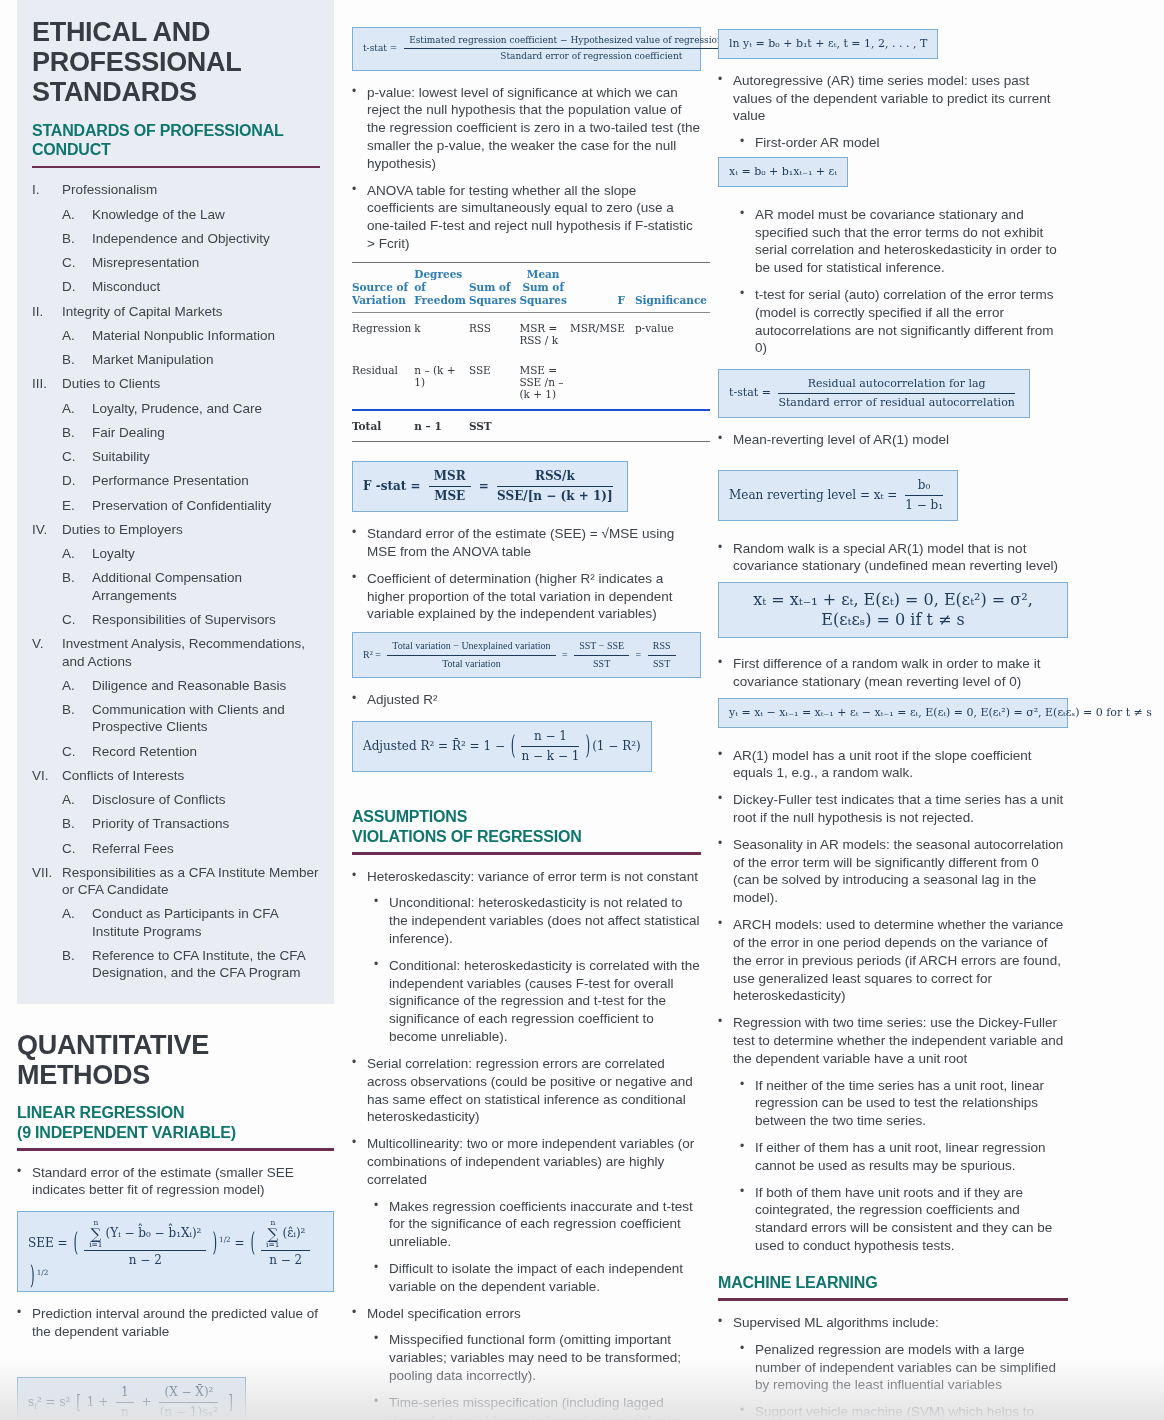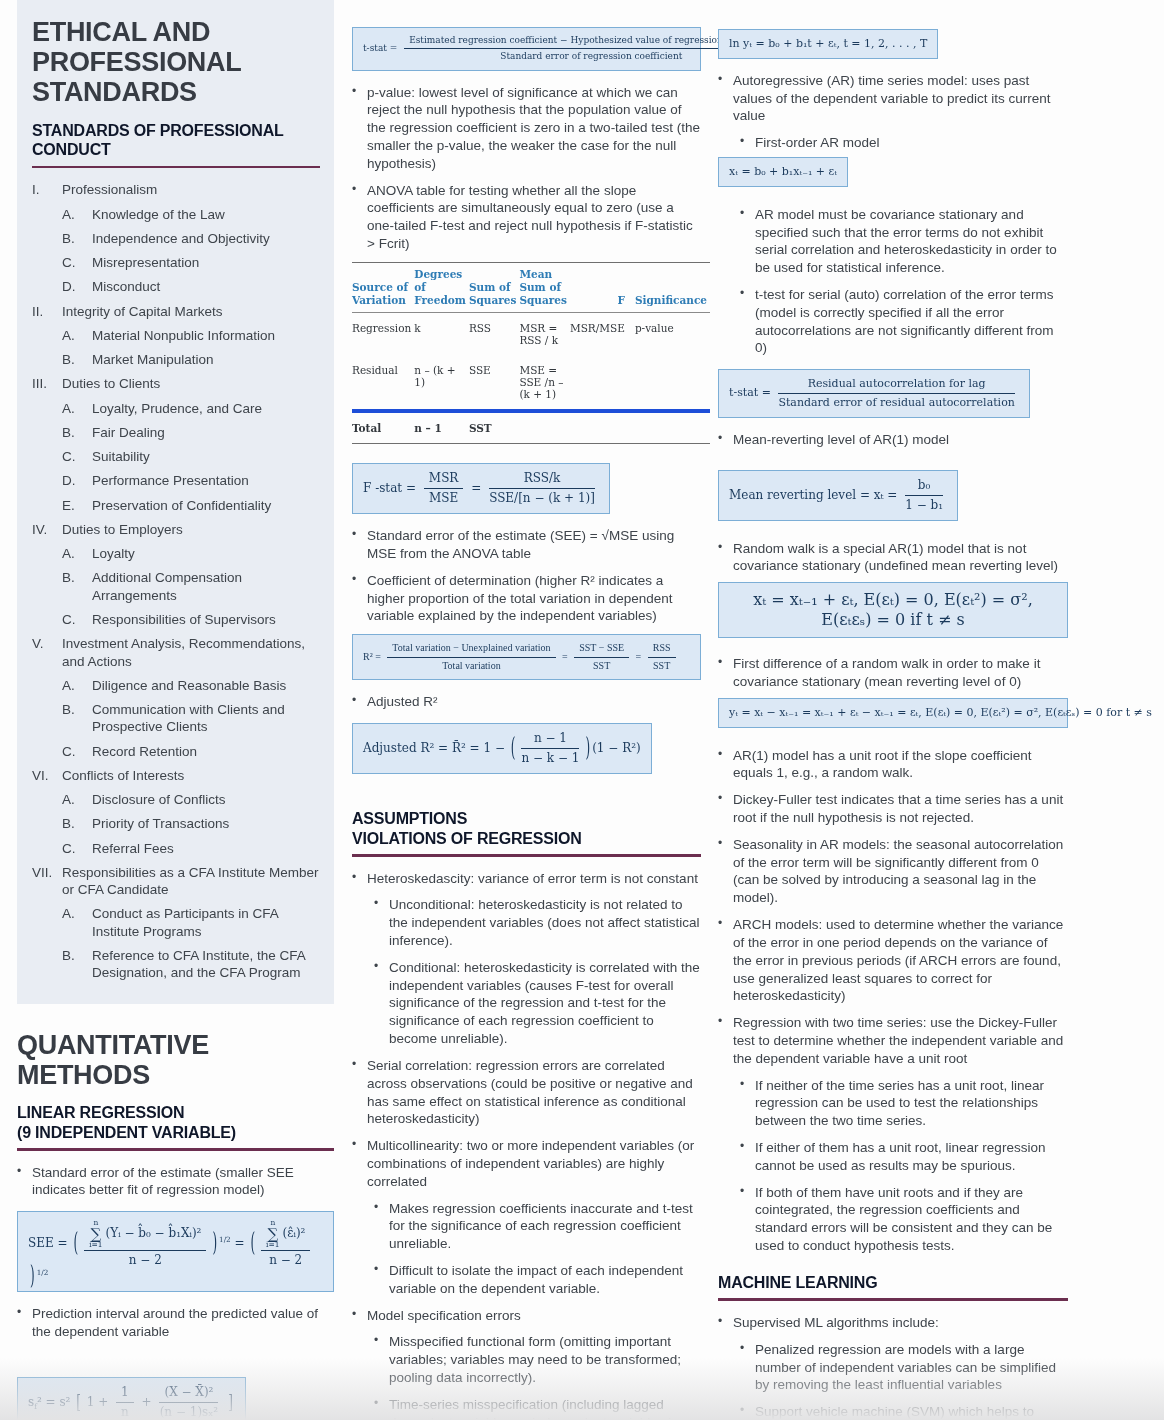--- a/index.html
+++ b/index.html
@@ -8,21 +8,21 @@
     font-family:"Liberation Sans",sans-serif;color:#3e444b;
   }
   .fade{position:absolute;left:0;right:0;bottom:0;height:62px;
         background:linear-gradient(180deg,rgba(253,253,253,0),#e3e3e4);}
   .page{position:relative;display:flex;align-items:flex-start;padding-left:17px;}
   .col1{width:317px;flex:none;}
   .col2{width:349px;flex:none;margin-left:18px;padding-top:24px;}
   .col3{width:350px;flex:none;margin-left:17px;padding-top:26px;}
   .panel{background:#e9edf3;padding:17px 14px 22px 15px;box-sizing:border-box;}
   h1{font-size:27px;line-height:1.12;letter-spacing:-0.3px;color:#373c44;margin:0 0 13px;}
-  .h2{font-size:16px;font-weight:bold;line-height:1.22;letter-spacing:-0.2px;color:#0f172a;margin:0;}
+  .h2{font-size:16px;font-weight:bold;line-height:1.22;letter-spacing:-0.2px;color:#0f766e;margin:0;}
   .rule{height:2.5px;background:#6b2e4f;margin:6px 0 13px;}
   .sp-top{margin-top:24px;}
   
   .o1{display:flex;font-size:13.5px;line-height:1.28;margin-top:7px;color:#3e444b;}
   .o1 .onum{width:30px;flex:none;}
   .o2{display:flex;font-size:13.5px;line-height:1.28;margin-top:7px;padding-left:30px;color:#3e444b;}
   .o2 .onum{width:30px;flex:none;}
   .olabel{flex:1;}
   
   .bgrp{margin:0 0 4px;}
@@ -48,21 +48,21 @@
   .bp{display:inline-block;transform:scaleY(2.1);vertical-align:middle;margin:0 2px;font-weight:400;}
   .bbr{display:inline-block;transform:scaleY(1.55);vertical-align:middle;margin:0 2px;}
   .fx{vertical-align:middle;}
   
   .anova{width:100%;border-collapse:collapse;font-family:"DejaVu Serif","DejaVu Sans",serif;
          font-size:10.5px;margin:8px 0 16px;border-top:1.5px solid #6f6f6f;}
   .anova th{color:#2e7cb5;text-align:left;vertical-align:bottom;font-weight:bold;
             padding:5px 3px 5px 0;border-bottom:1px solid #8a8a8a;line-height:1.25;}
   .anova td{padding:9px 3px 9px 0;vertical-align:top;color:#33383d;}
   .anova th.cR,.anova td.cR{text-align:right;padding-right:10px;}
-  .anova tr.sep td{border-bottom:4px solid #1d4ed8;}
+  .anova tr.sep td{border-bottom:2px solid #1d4ed8;}
   .anova tr.total td{font-weight:bold;border-bottom:1.5px solid #6f6f6f;}
   .f-sm{font-size:16px;text-align:center;}
   .f-xs{font-size:11px;}
   .f-line{font-size:11px;}
 </style>
 </head>
 <body>
 
 <div class="page">
 
@@ -288,21 +288,21 @@
           <span class="bt">ANOVA table for testing whether all the slope coefficients are simultaneously equal to zero (use a one-tailed F-test and reject null hypothesis if F-statistic &gt; Fcrit)</span>
         </div>
       </div>
 
     <table class="anova">
         <thead>
           <tr>
             <th style="width: 88px;">Source of Variation</th>
             <th style="width: 82px;">Degrees of Freedom</th>
             <th style="width: 62px;">Sum of Squares</th>
-            <th style="width: 160px;">Mean Sum of Squares</th>
+            <th style="width: 160px; text-align: center;">Mean Sum of Squares</th>
             <th class="cR" style="width: 66px;">F</th>
             <th style="width: 78px;">Significance</th>
           </tr>
         </thead>
         <tbody>
           <tr>
             <td>Regression</td>
             <td>k</td>
             <td>RSS</td>
             <td>MSR = RSS / k</td>
@@ -321,21 +321,21 @@
             <td>Total</td>
             <td>n – 1</td>
             <td>SST</td>
             <td></td>
             <td class="cR"></td>
             <td></td>
           </tr>
         </tbody>
       </table>
 
-    <div class="fb" style="font-size:12px;">
+    <div class="fb" style="font-size:12px;font-weight:bold;">
       <span class="fx">F -stat =</span>
       <span class="frac">
           <span class="num">MSR</span>
           <span class="den">MSE</span>
         </span>
       <span class="fx">=</span>
       <span class="frac">
           <span class="num">RSS/k</span>
           <span class="den">SSE/[n − (k + 1)]</span>
         </span>

